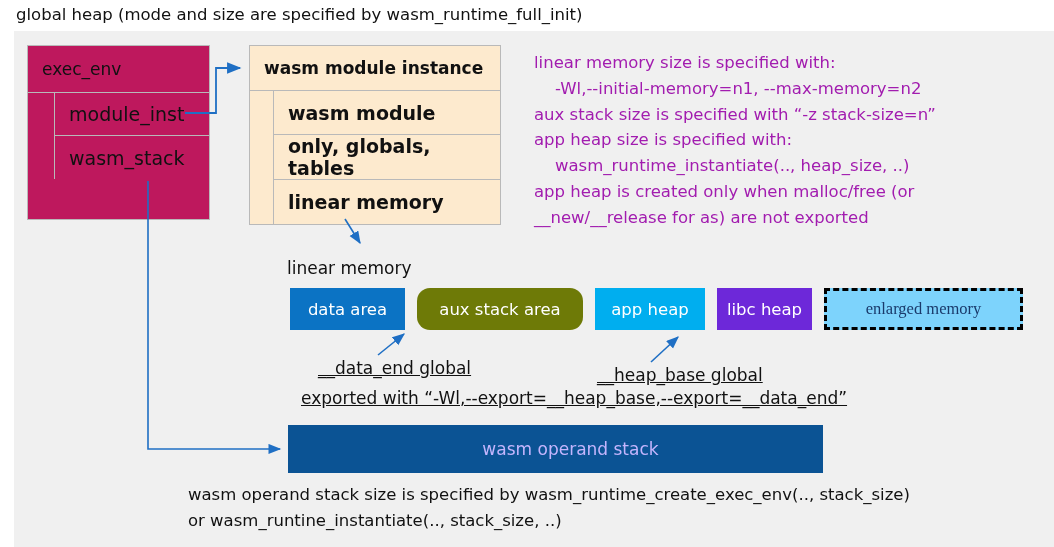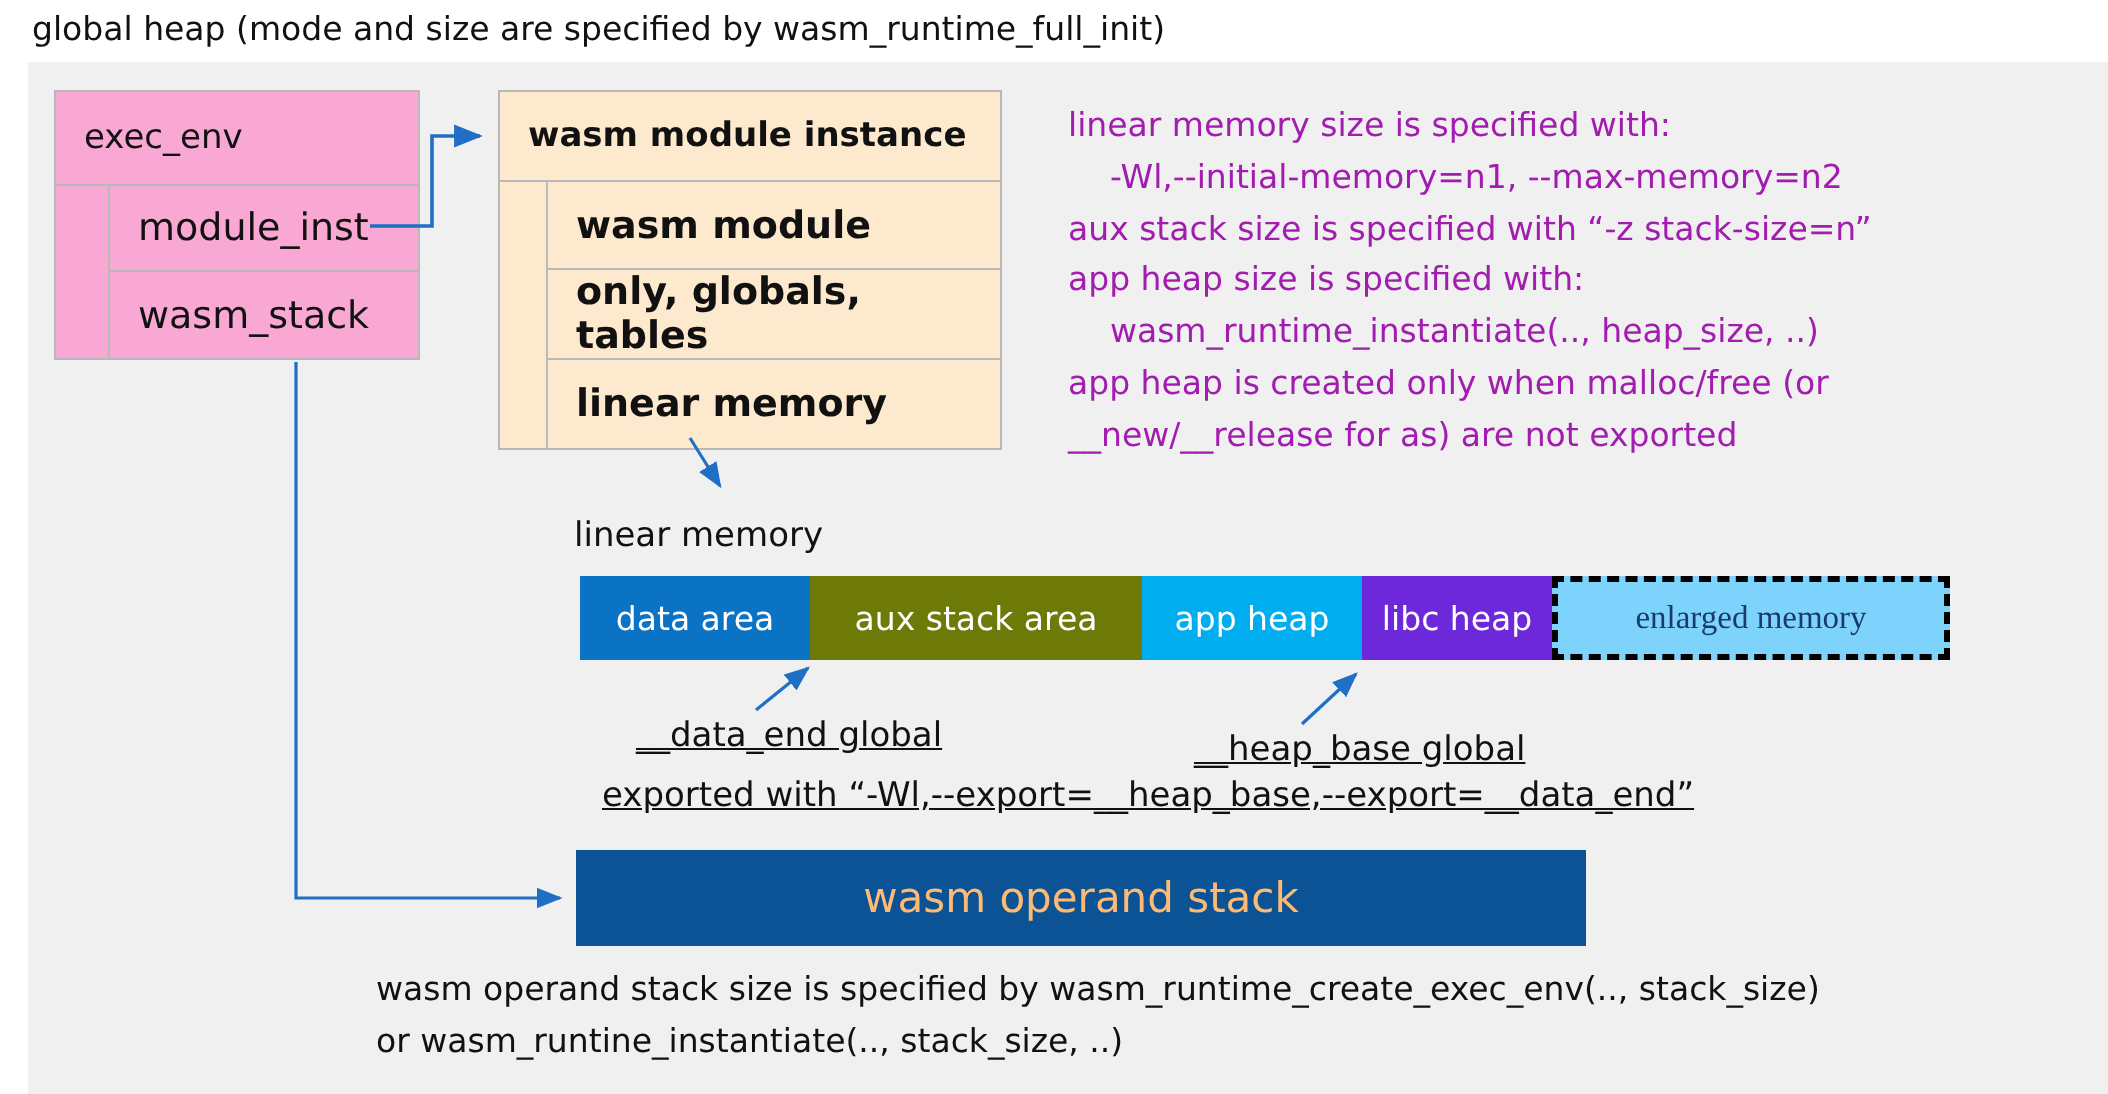--- a/index.html
+++ b/index.html
@@ -35,21 +35,21 @@
   .struct .gutter{box-sizing:border-box;border-right:1px solid #b9b9b9;}
   .struct .rows{flex:1;box-sizing:border-box;}
   .struct .row{
     box-sizing:border-box;display:flex;align-items:center;
     padding-left:14px;font-size:19px;color:#111;
     border-bottom:1px solid #b9b9b9;
   }
   .struct .row:last-child{border-bottom:none;}
 
   
-  #exec-env{left:27px;top:45px;width:183px;height:135px;background:#f9a8d4;}
+  #exec-env{left:27px;top:45px;width:183px;height:175px;background:#be185d;}
   #exec-env .hdr{height:47px;}
   #exec-env .body{height:86px;}
   #exec-env .gutter{width:27px;}
   #exec-env .row{height:43px;}
 
   
   #module-inst-box{left:249px;top:45px;width:252px;height:180px;background:#fdeace;font-weight:bold;}
   #module-inst-box .hdr{height:45px;}
   #module-inst-box .body{height:133px;}
   #module-inst-box .gutter{width:24px;}
@@ -60,21 +60,21 @@
     position:absolute;left:534px;top:50px;width:510px;
     font-size:16.5px;line-height:25.8px;color:#a21caf;white-space:pre;
   }
 
   
   .lm-label{
     position:absolute;left:287px;top:258px;font-size:17px;color:#111;
   }
 
   
-  .membar{position:absolute;left:290px;top:288px;height:42px;display:flex;}
+  .membar{position:absolute;left:290px;top:288px;height:42px;display:flex;gap:12px;}
   .seg{
     box-sizing:border-box;height:42px;display:flex;align-items:center;
     justify-content:center;color:#ffffff;font-size:16.5px;white-space:nowrap;
   }
   .seg.enlarged{
     background:#7dd3fc;color:#1a3a6b;
     border:3px dashed #000000;
     font-family:Liberation Serif, serif;
   }
 
@@ -83,22 +83,22 @@
 
   
   .ann{position:absolute;font-size:17px;color:#111;white-space:nowrap;text-decoration:underline;}
   #ann-data-end{left:318px;top:358px;}
   #ann-heap-base{left:597px;top:365px;}
   #ann-exported{left:301px;top:388px;}
 
   
   #operand-stack{
     position:absolute;left:288px;top:425px;width:505px;height:48px;
-    background:#0b5394;color:#fdba74;font-size:21px;
-    display:flex;align-items:center;justify-content:center;
+    background:#0b5394;color:#c4b5fd;font-size:17px;
+    display:flex;align-items:center;justify-content:center;padding-left:30px;
   }
 
   
   .note-bottom{
     position:absolute;left:188px;top:482px;width:850px;
     font-size:16.5px;line-height:26px;color:#111;white-space:pre;
   }
 </style>
 </head>
 <body>
@@ -137,21 +137,21 @@
 aux stack size is specified with “-z stack-size=n”
 app heap size is specified with:
     wasm_runtime_instantiate(.., heap_size, ..)
 app heap is created only when malloc/free (or
 __new/__release for as) are not exported</div>
 
   <div class="lm-label">linear memory</div>
 
   <div class="membar" id="membar">
       <div class="seg" style="width: 115px; background: rgb(11, 115, 196); color: rgb(255, 255, 255);">data area</div>
-      <div class="seg" style="width: 166px; background: rgb(110, 122, 7); color: rgb(255, 255, 255);">aux stack area</div>
+      <div class="seg" style="width: 166px; background: rgb(110, 122, 7); color: rgb(255, 255, 255); border-radius: 13px;">aux stack area</div>
       <div class="seg" style="width: 110px; background: rgb(0, 174, 239); color: rgb(255, 255, 255);">app heap</div>
       <div class="seg" style="width: 95px; background: #6d28d9; color: rgb(255, 255, 255);">libc heap</div>
       <div class="seg enlarged" style="width: 199px; color: rgb(26, 58, 107);">enlarged memory</div>
     </div>
 
   <div class="ann" id="ann-data-end">__data_end global</div>
   <div class="ann" id="ann-heap-base">__heap_base global</div>
   <div class="ann" id="ann-exported">exported with “-Wl,--export=__heap_base,--export=__data_end”</div>
 
   <div id="operand-stack">wasm operand stack</div>

